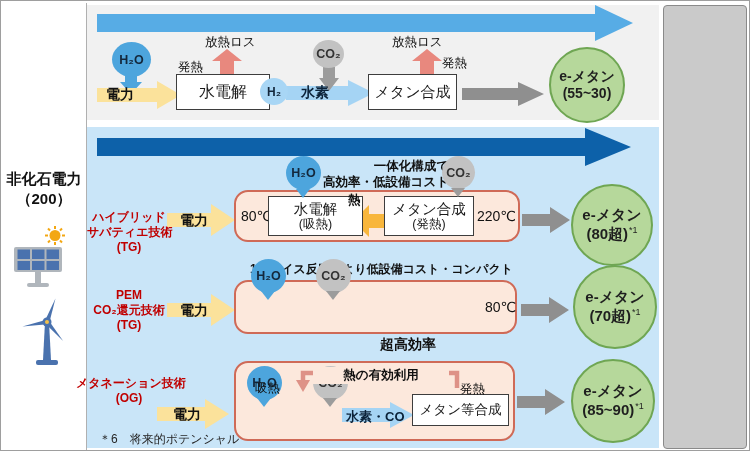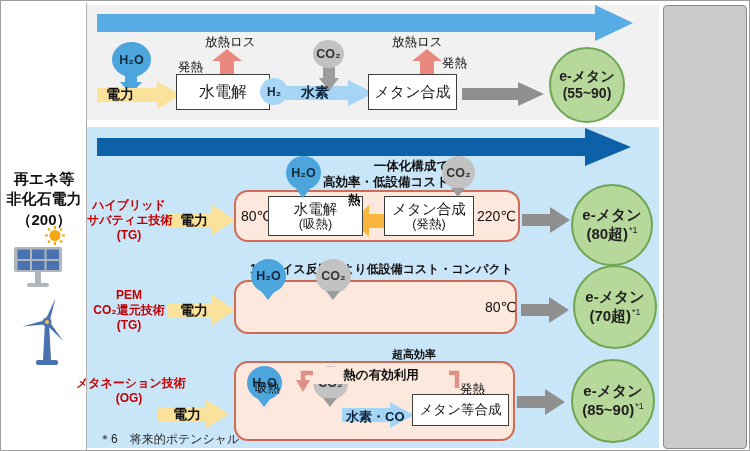--- a/index.html
+++ b/index.html
@@ -47,21 +47,20 @@
 </head>
 <body>
 
 <div id="canvas">
 
   <div class="abs bgtop" style="left:86px; top:4px;   width:572px; height:115px;"></div>
   <div class="abs bgblue" style="left:86px; top:126px; width:572px; height:321px;"></div>
   <div class="abs divider" style="left:85px; top:2px; width:1px; height:447px;"></div>
 
   <div class="abs sidebar-title" style="left:1px; top:168px; width:84px;">
-    <span>再エネ等</span>
     <span>非化石電力</span>
     <span>（200）</span>
   </div>
   <svg class="abs" style="left:10px; top:224px;" width="62" height="64" viewBox="0 0 62 64">
     <g stroke="#f3a712" stroke-width="2">
       <line x1="44" y1="1" x2="44" y2="4"></line>
         <line x1="44" y1="17" x2="44" y2="20"></line>
       <line x1="34" y1="10.5" x2="37" y2="10.5"></line>
         <line x1="51" y1="10.5" x2="54" y2="10.5"></line>
       <line x1="37" y1="3.5" x2="39" y2="5.5"></line>
@@ -142,29 +141,29 @@
     <polygon points="15,0 30,12 22,12 22,25 8,25 8,12 0,12" fill="#e8887e"></polygon>
   </svg>
   <div class="abs lbl" style="left:441px; top:54px;">発熱</div>
 
   <svg class="abs arrow" style="left:461px; top:81px;" width="82" height="24">
     <polygon points="0,6 56,6 56,0 82,12 56,24 56,18 0,18" fill="#8f8f8f"></polygon>
   </svg>
 
   <div class="abs greencircle" style="left:548px; top:46px; width:76px; height:76px; font-size:14px;">
     <div>e-メタン</div>
-    <div>(55~90)</div>
+    <div>(55~30)</div>
   </div>
 
   <svg class="abs arrow" style="left:96px; top:127px;" width="534" height="38">
     <polygon points="0,10 488,10 488,0 534,19 488,38 488,28 0,28" fill="#0d61a9"></polygon>
   </svg>
   <div class="abs banner-text" style="left:107px; top:136px;">革新的メタネーション</div>
 
-  <div class="abs redlabel" style="left:86px; top:197px; width:84px; font-size:12px;">
+  <div class="abs redlabel" style="left:86px; top:209px; width:84px; font-size:12px;">
     <span>ハイブリッド</span>
     <span>サバティエ技術</span>
     <span>(TG)</span>
   </div>
   <svg class="abs arrow" style="left:166px; top:203px;" width="68" height="32">
     <polygon points="0,9 44,9 44,0 68,16 44,32 44,23 0,23" fill="#fbe29b"></polygon>
   </svg>
   <div class="abs powerlbl" style="left:179px; top:211px;">電力</div>
 
   <div class="abs pinkbox" style="left:233px; top:189px; width:286px; height:52px;"></div>
@@ -230,21 +229,21 @@
   <div class="abs templbl" style="left:484px; top:298px; z-index:2;">80℃</div>
 
   <svg class="abs arrow" style="left:520px; top:296px;" width="48" height="26">
     <polygon points="0,7 28,7 28,0 48,13 28,26 28,19 0,19" fill="#8f8f8f"></polygon>
   </svg>
   <div class="abs greencircle" style="left:572px; top:264px; width:84px; height:84px; font-size:15px;">
     <div>e-メタン</div>
     <div><span>(70超)</span><sup>*1</sup></div>
   </div>
 
-  <div class="abs feature" style="left:325px; top:346px; width:110px; font-size:11px;">
+  <div class="abs feature" style="left:325px; top:334px; width:110px; font-size:14px;">
     <span>超高効率</span>
   </div>
   <div class="abs redlabel" style="left:75px; top:375px; width:106px; font-size:12px;">
     <span>メタネーション技術</span>
     <span>(OG)</span>
   </div>
   <div class="abs gas blue" style="left:246px; top:365px; width:35px; height:34px;">H₂O</div>
   <svg class="abs arrow" style="left:256px; top:397px; z-index:3;" width="14" height="9">
     <polygon points="0,0 14,0 7,9" fill="#4da5dd"></polygon>
   </svg>

